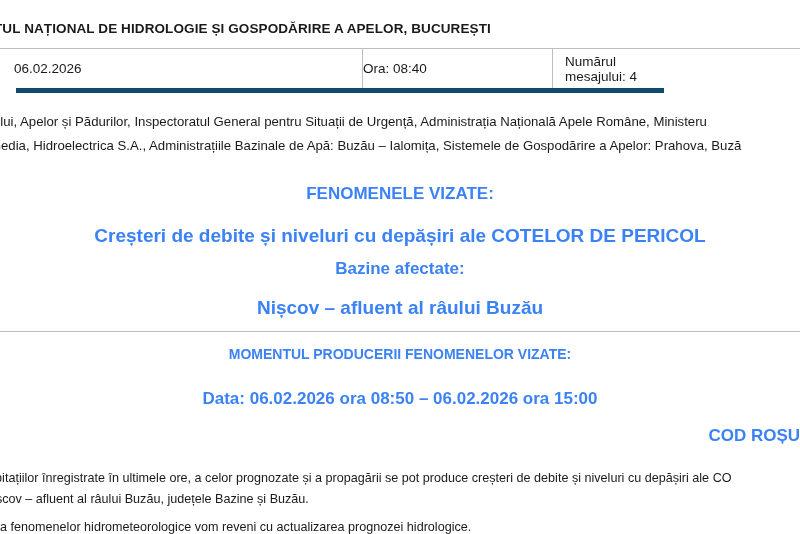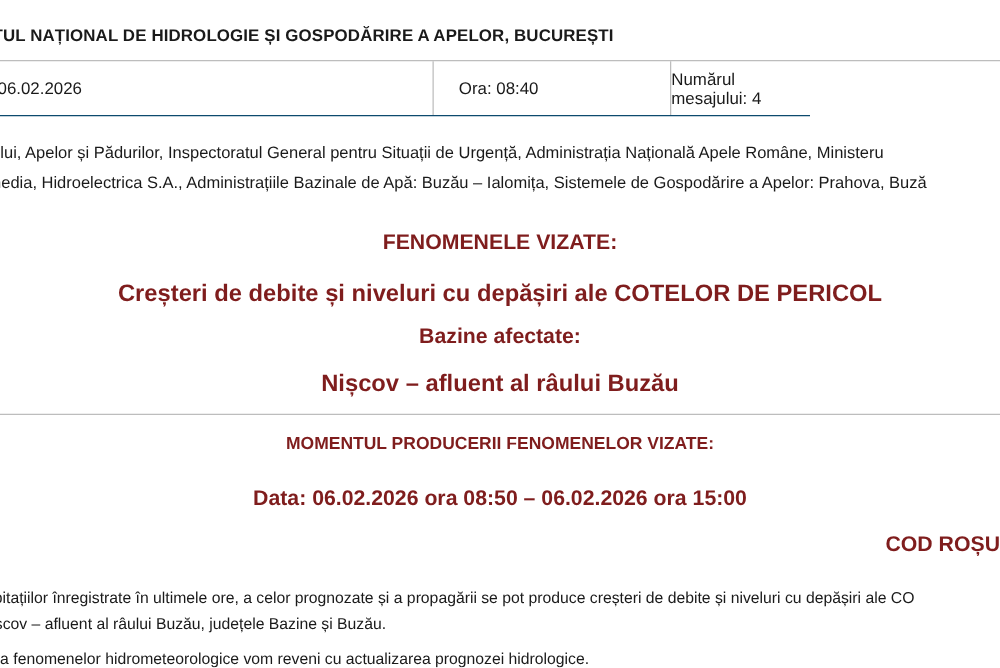--- a/index.html
+++ b/index.html
@@ -39,50 +39,51 @@
     font-size: 13.5px;
     font-weight: bold;
     letter-spacing: 0.1px;
     white-space: nowrap;
     color: #1a1a1a;
   }
 
   
   .info-row {
     position: absolute;
-    left: 0;
+    left: 16px;
     top: 49px;
     width: 648px;
     height: 44px;
-    border-bottom: 1px solid #0c4a6e;
+    border-bottom: 5px solid #0c4a6e;
     box-sizing: border-box;
     display: flex;
   }
   .info-cell {
     position: relative;
     display: flex;
     align-items: center;
     font-size: 13.5px;
     color: #1a1a1a;
     box-sizing: border-box;
     height: 100%;
   }
   .cell-date {
     width: 346px;
     padding-left: 0px;
   }
   .cell-date .txt { margin-left: -2px; }
   .cell-hour {
     width: 190px;
     border-left: 1px solid #bdbdbd;
-    padding-left: 20px;
+    padding-left: 0;
   }
   .cell-msg {
     flex: 1;
     border-left: 1px solid #bdbdbd;
+    padding-left: 12px;
   }
 
   
   .recipients {
     position: absolute;
     left: 0;
     top: 110px;
     width: 800px;
   }
   .recipients .line {
@@ -96,21 +97,21 @@
 
   
   .center-block {
     position: absolute;
     left: 0;
     width: 800px;
     text-align: center;
   }
   .headline {
     font-weight: bold;
-    color: #7f1d1d;
+    color: #3b82f6;
   }
   .h-fenomene {
     top: 184px;
     font-size: 17px;
   }
   .h-cresteri {
     top: 225px;
     font-size: 19px;
   }
   .h-bazine {

